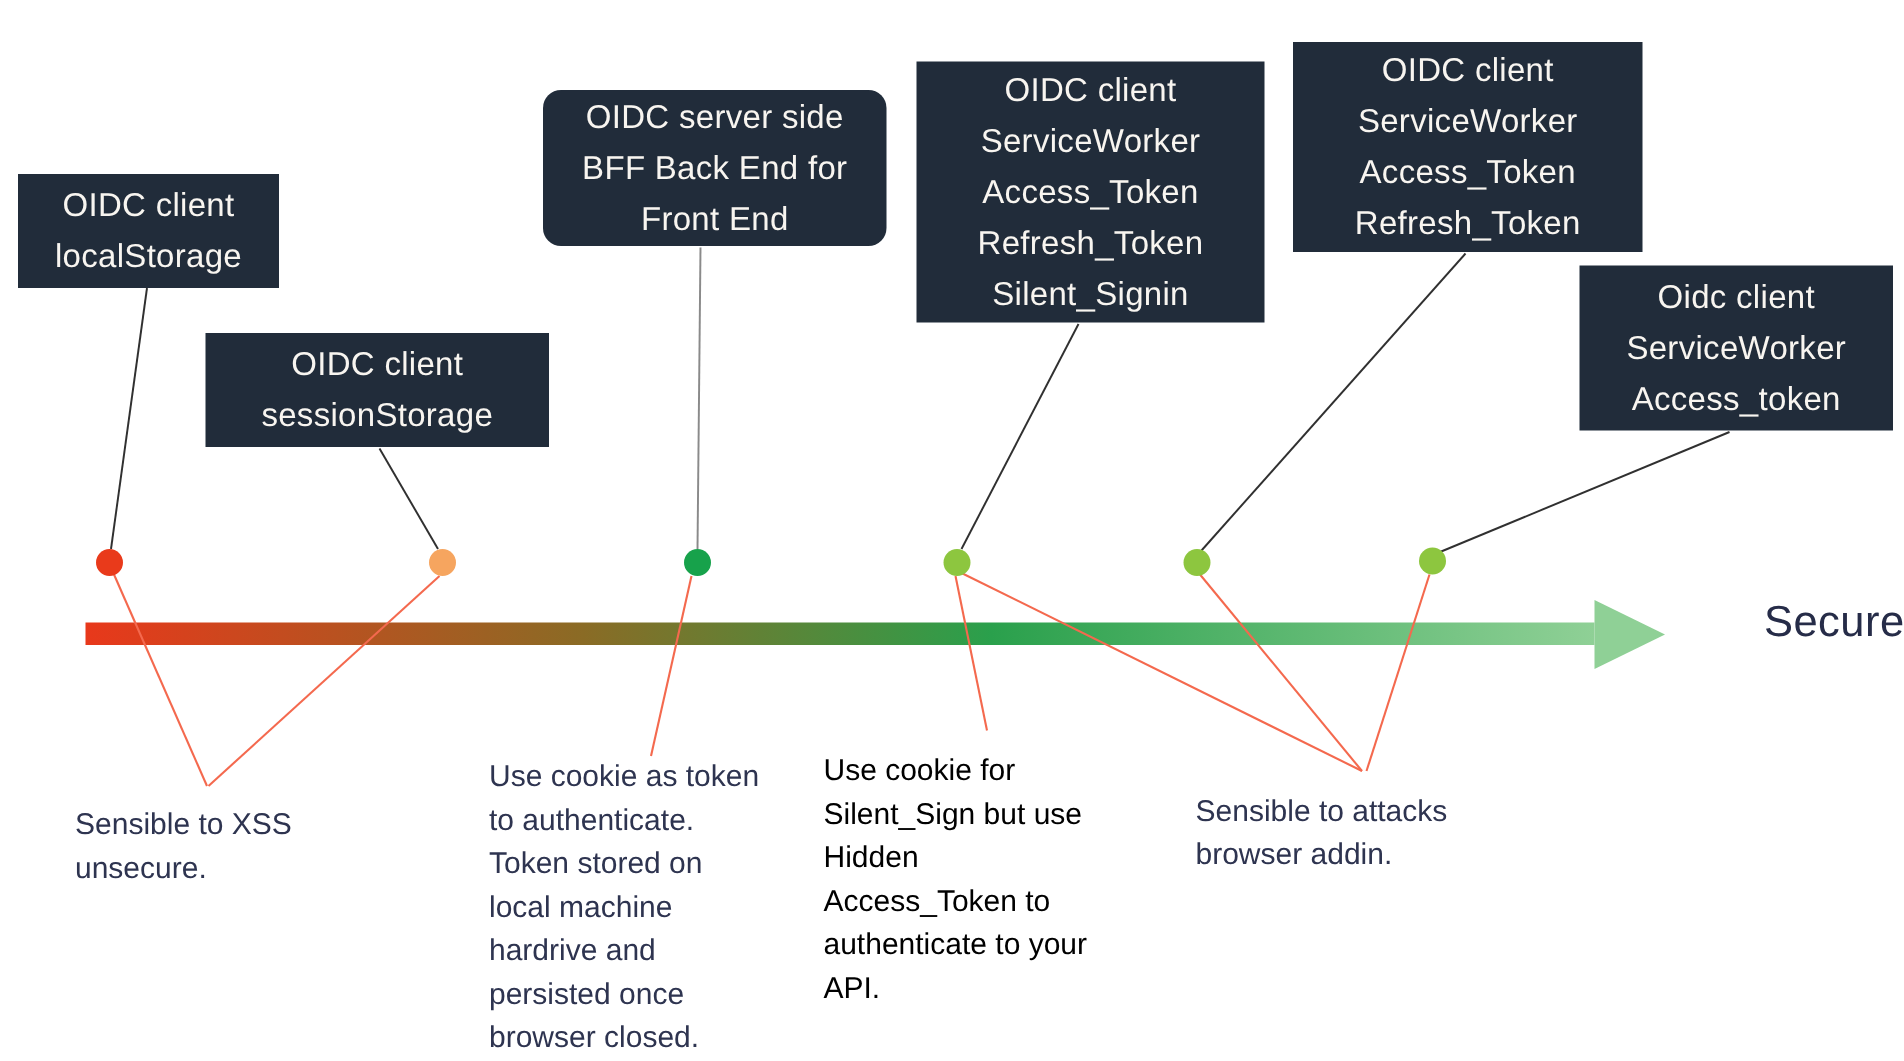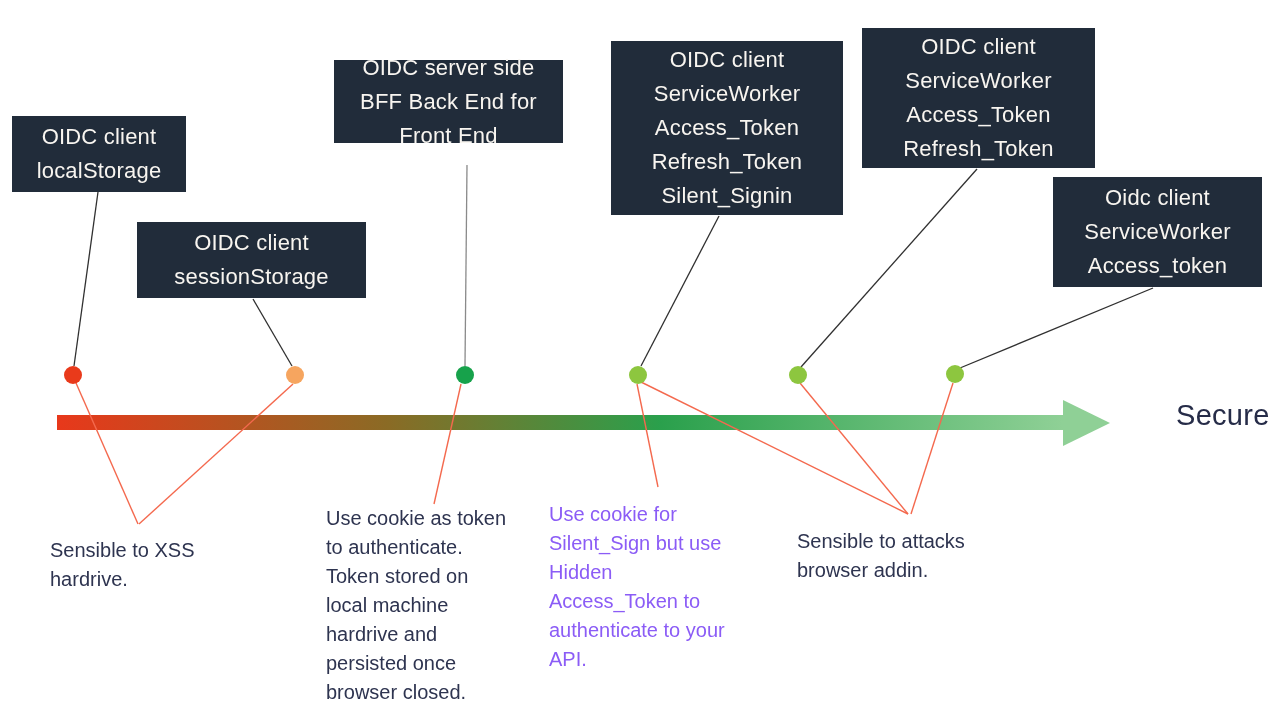--- a/index.html
+++ b/index.html
@@ -41,21 +41,21 @@
   .secure-label {
     position: absolute;
     left: 1176px; top: 399px;
     font-size: 29px;
     font-weight: 500;
     letter-spacing: 0.3px;
   }
   
   .box-1 { left: 12px;   top: 116px; width: 174px; height: 76px; }
   .box-2 { left: 137px;  top: 222px; width: 229px; height: 76px; }
-  .box-3 { left: 334px;  top: 60px;  width: 229px; height: 83px; }
+  .box-3 { left: 362px;  top: 60px;  width: 229px; height: 104px; border-radius: 12px; }
   .box-4 { left: 611px;  top: 41px;  width: 232px; height: 174px; }
   .box-5 { left: 862px;  top: 28px;  width: 233px; height: 140px; }
   .box-6 { left: 1053px; top: 177px; width: 209px; height: 110px; }
   
   .note-1 { left: 50px;  top: 536px; width: 210px; }
   .note-2 { left: 285px; top: 504px; width: 215px; }
   .note-3 { left: 549px; top: 500px; width: 215px; }
   .note-4 { left: 797px; top: 527px; width: 230px; }
 </style>
 </head>
@@ -113,29 +113,29 @@
 Silent_Signin</div>
   <div class="label-box box-5" style="background-color: rgb(33, 44, 58); color: rgb(248, 245, 240);">OIDC client
 ServiceWorker
 Access_Token
 Refresh_Token</div>
   <div class="label-box box-6" style="background-color: rgb(33, 44, 58); color: rgb(248, 245, 240);">Oidc client
 ServiceWorker
 Access_token</div>
 
   <div class="note note-1" style="color: rgb(46, 52, 80);">Sensible to XSS
-hardrive.</div>
+unsecure.</div>
   <div class="note note-2" style="color: rgb(46, 52, 80); margin-left: 41px;">Use cookie as token
 to authenticate.
 Token stored on
 local machine
 hardrive and
 persisted once
 browser closed.</div>
-  <div class="note note-3" style="color: #8b5cf6;">Use cookie for
+  <div class="note note-3" style="color: #000000;">Use cookie for
 Silent_Sign but use
 Hidden
 Access_Token to
 authenticate to your
 API.</div>
   <div class="note note-4" style="color: rgb(46, 52, 80);">Sensible to attacks
 browser addin.</div>
 
   <div class="secure-label" style="color: rgb(38, 44, 72);">Secure</div>
 

